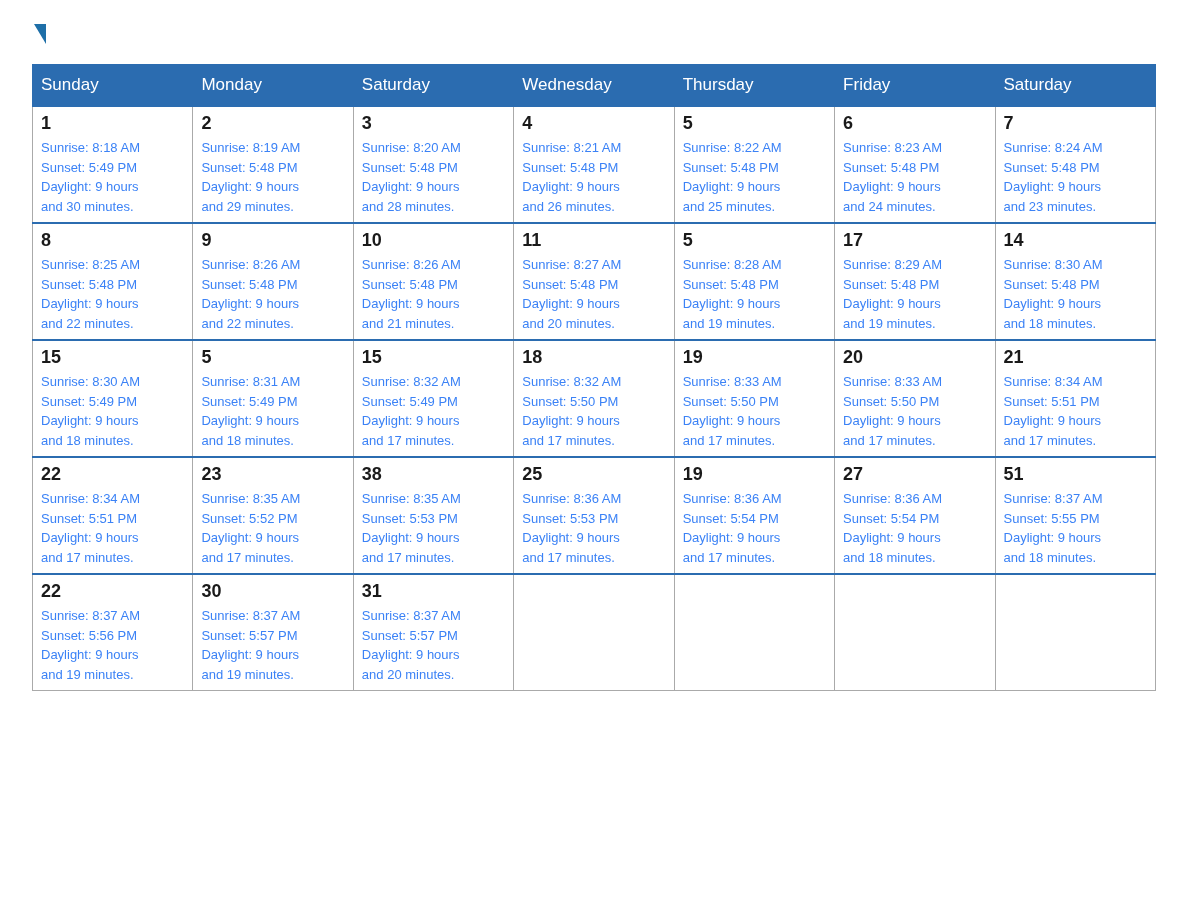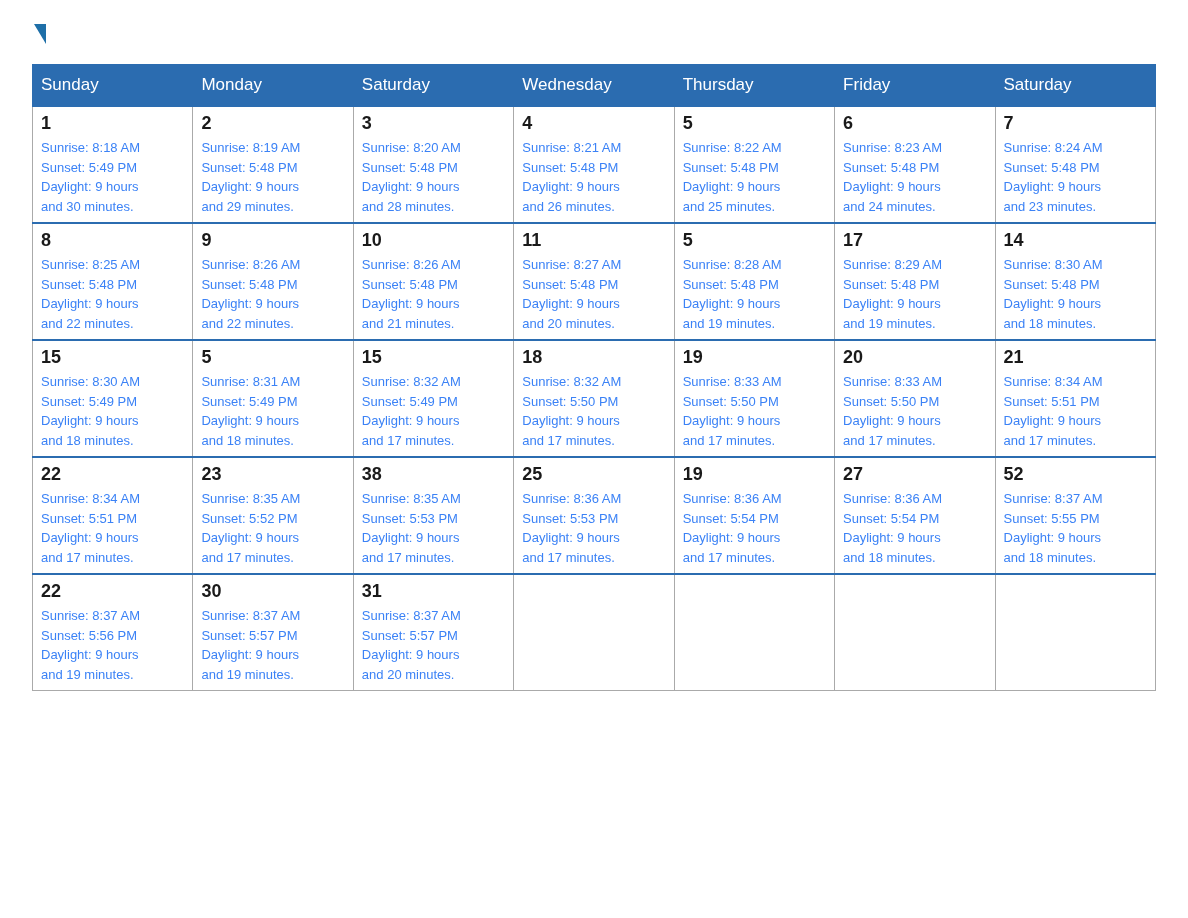--- a/index.html
+++ b/index.html
@@ -237,21 +237,21 @@
         </td>
         <td>
           <span class="day-number">19</span>
 <div class="day-info">Sunrise: 8:36 AM<br>Sunset: 5:54 PM<br>Daylight: 9 hours<br>and 17 minutes.</div>
         </td>
         <td>
           <span class="day-number">27</span>
 <div class="day-info">Sunrise: 8:36 AM<br>Sunset: 5:54 PM<br>Daylight: 9 hours<br>and 18 minutes.</div>
         </td>
         <td>
-          <span class="day-number">52</span>
+          <span class="day-number">51</span>
 <div class="day-info">Sunrise: 8:37 AM<br>Sunset: 5:55 PM<br>Daylight: 9 hours<br>and 18 minutes.</div>
         </td>
       </tr>
       <tr>
         <td>
           <span class="day-number">22</span>
 <div class="day-info">Sunrise: 8:37 AM<br>Sunset: 5:56 PM<br>Daylight: 9 hours<br>and 19 minutes.</div>
         </td>
         <td>
           <span class="day-number">30</span>

